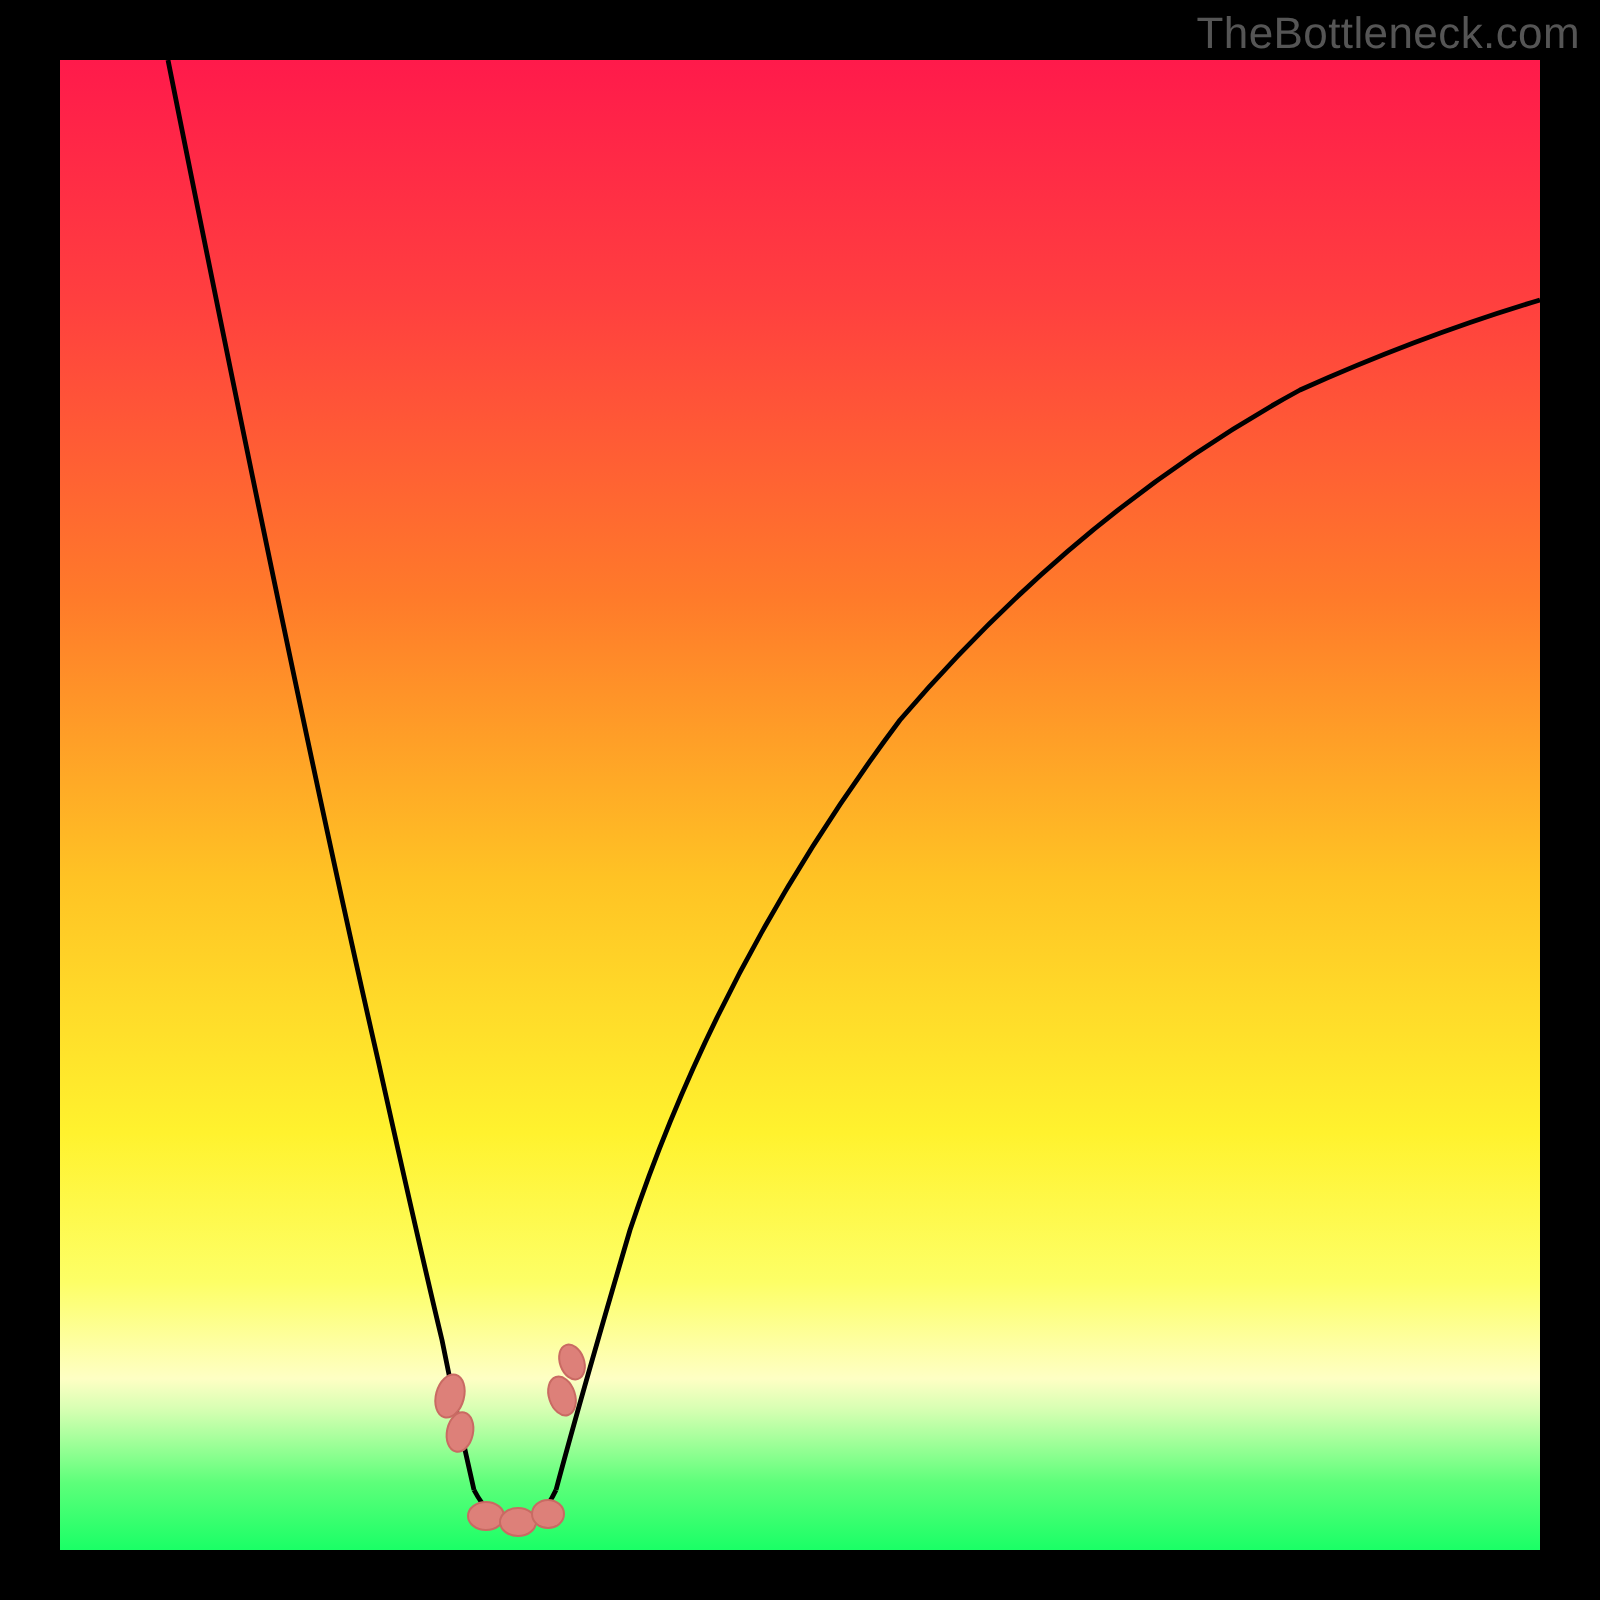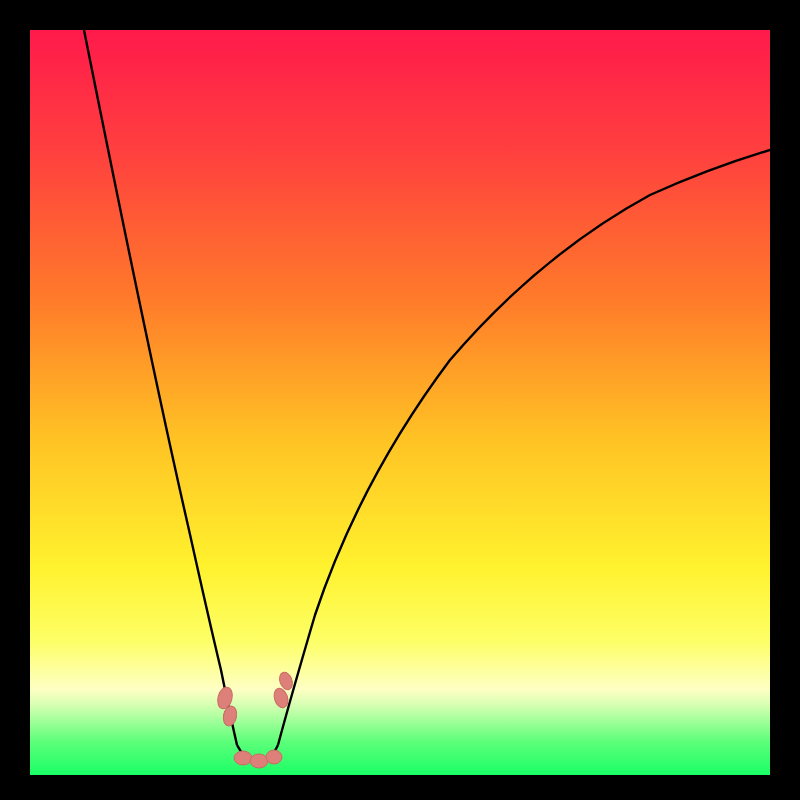--- a/index.html
+++ b/index.html
@@ -30,20 +30,21 @@
   svg {
     position: absolute;
     top: 30px;
     left: 30px;
   }
 </style>
 </head>
 <body>
 
 <div class="frame">
+  <div class="watermark">TheBottleneck.com</div>
 
   <svg width="740" height="745" viewBox="0 0 740 745">
     <defs>
       <linearGradient id="bg-grad" x1="0" y1="0" x2="0" y2="1">
         <stop offset="0%" stop-color="#ff1a4b"></stop>
         <stop offset="16%" stop-color="#ff3f3f"></stop>
         <stop offset="36%" stop-color="#ff7a2a"></stop>
         <stop offset="55%" stop-color="#ffc324"></stop>
         <stop offset="72%" stop-color="#fff22e"></stop>
         <stop offset="82%" stop-color="#fdff66"></stop>

